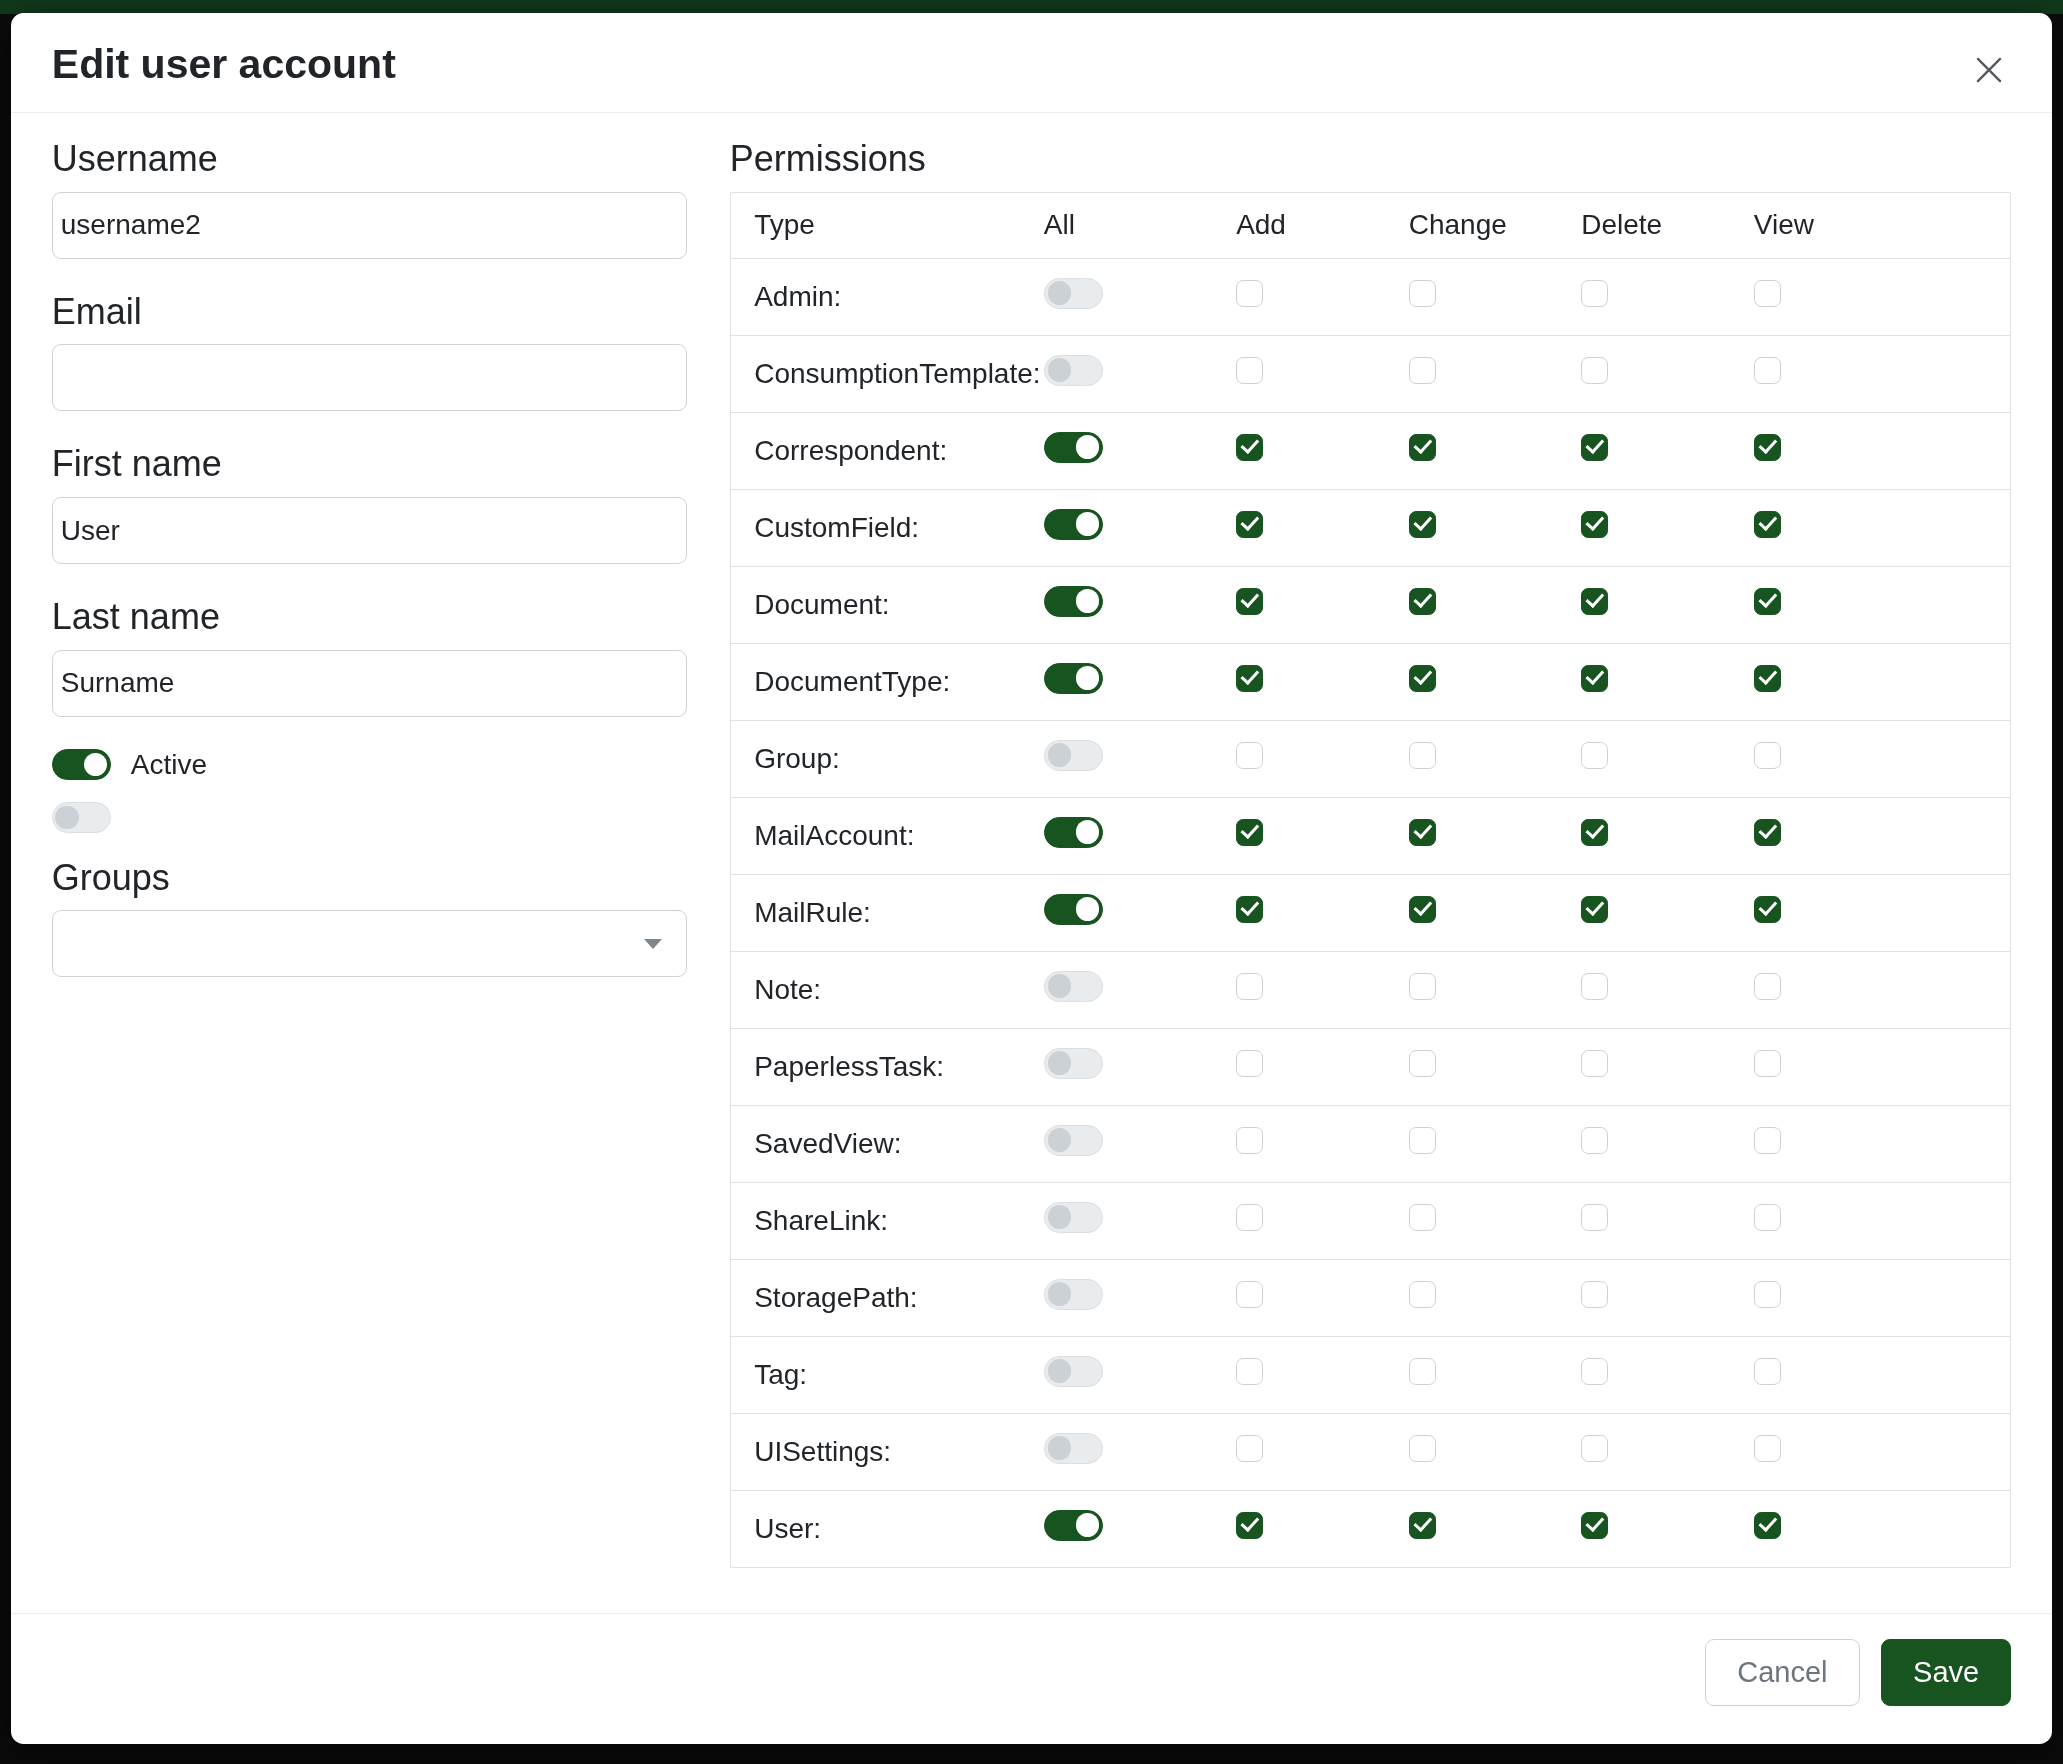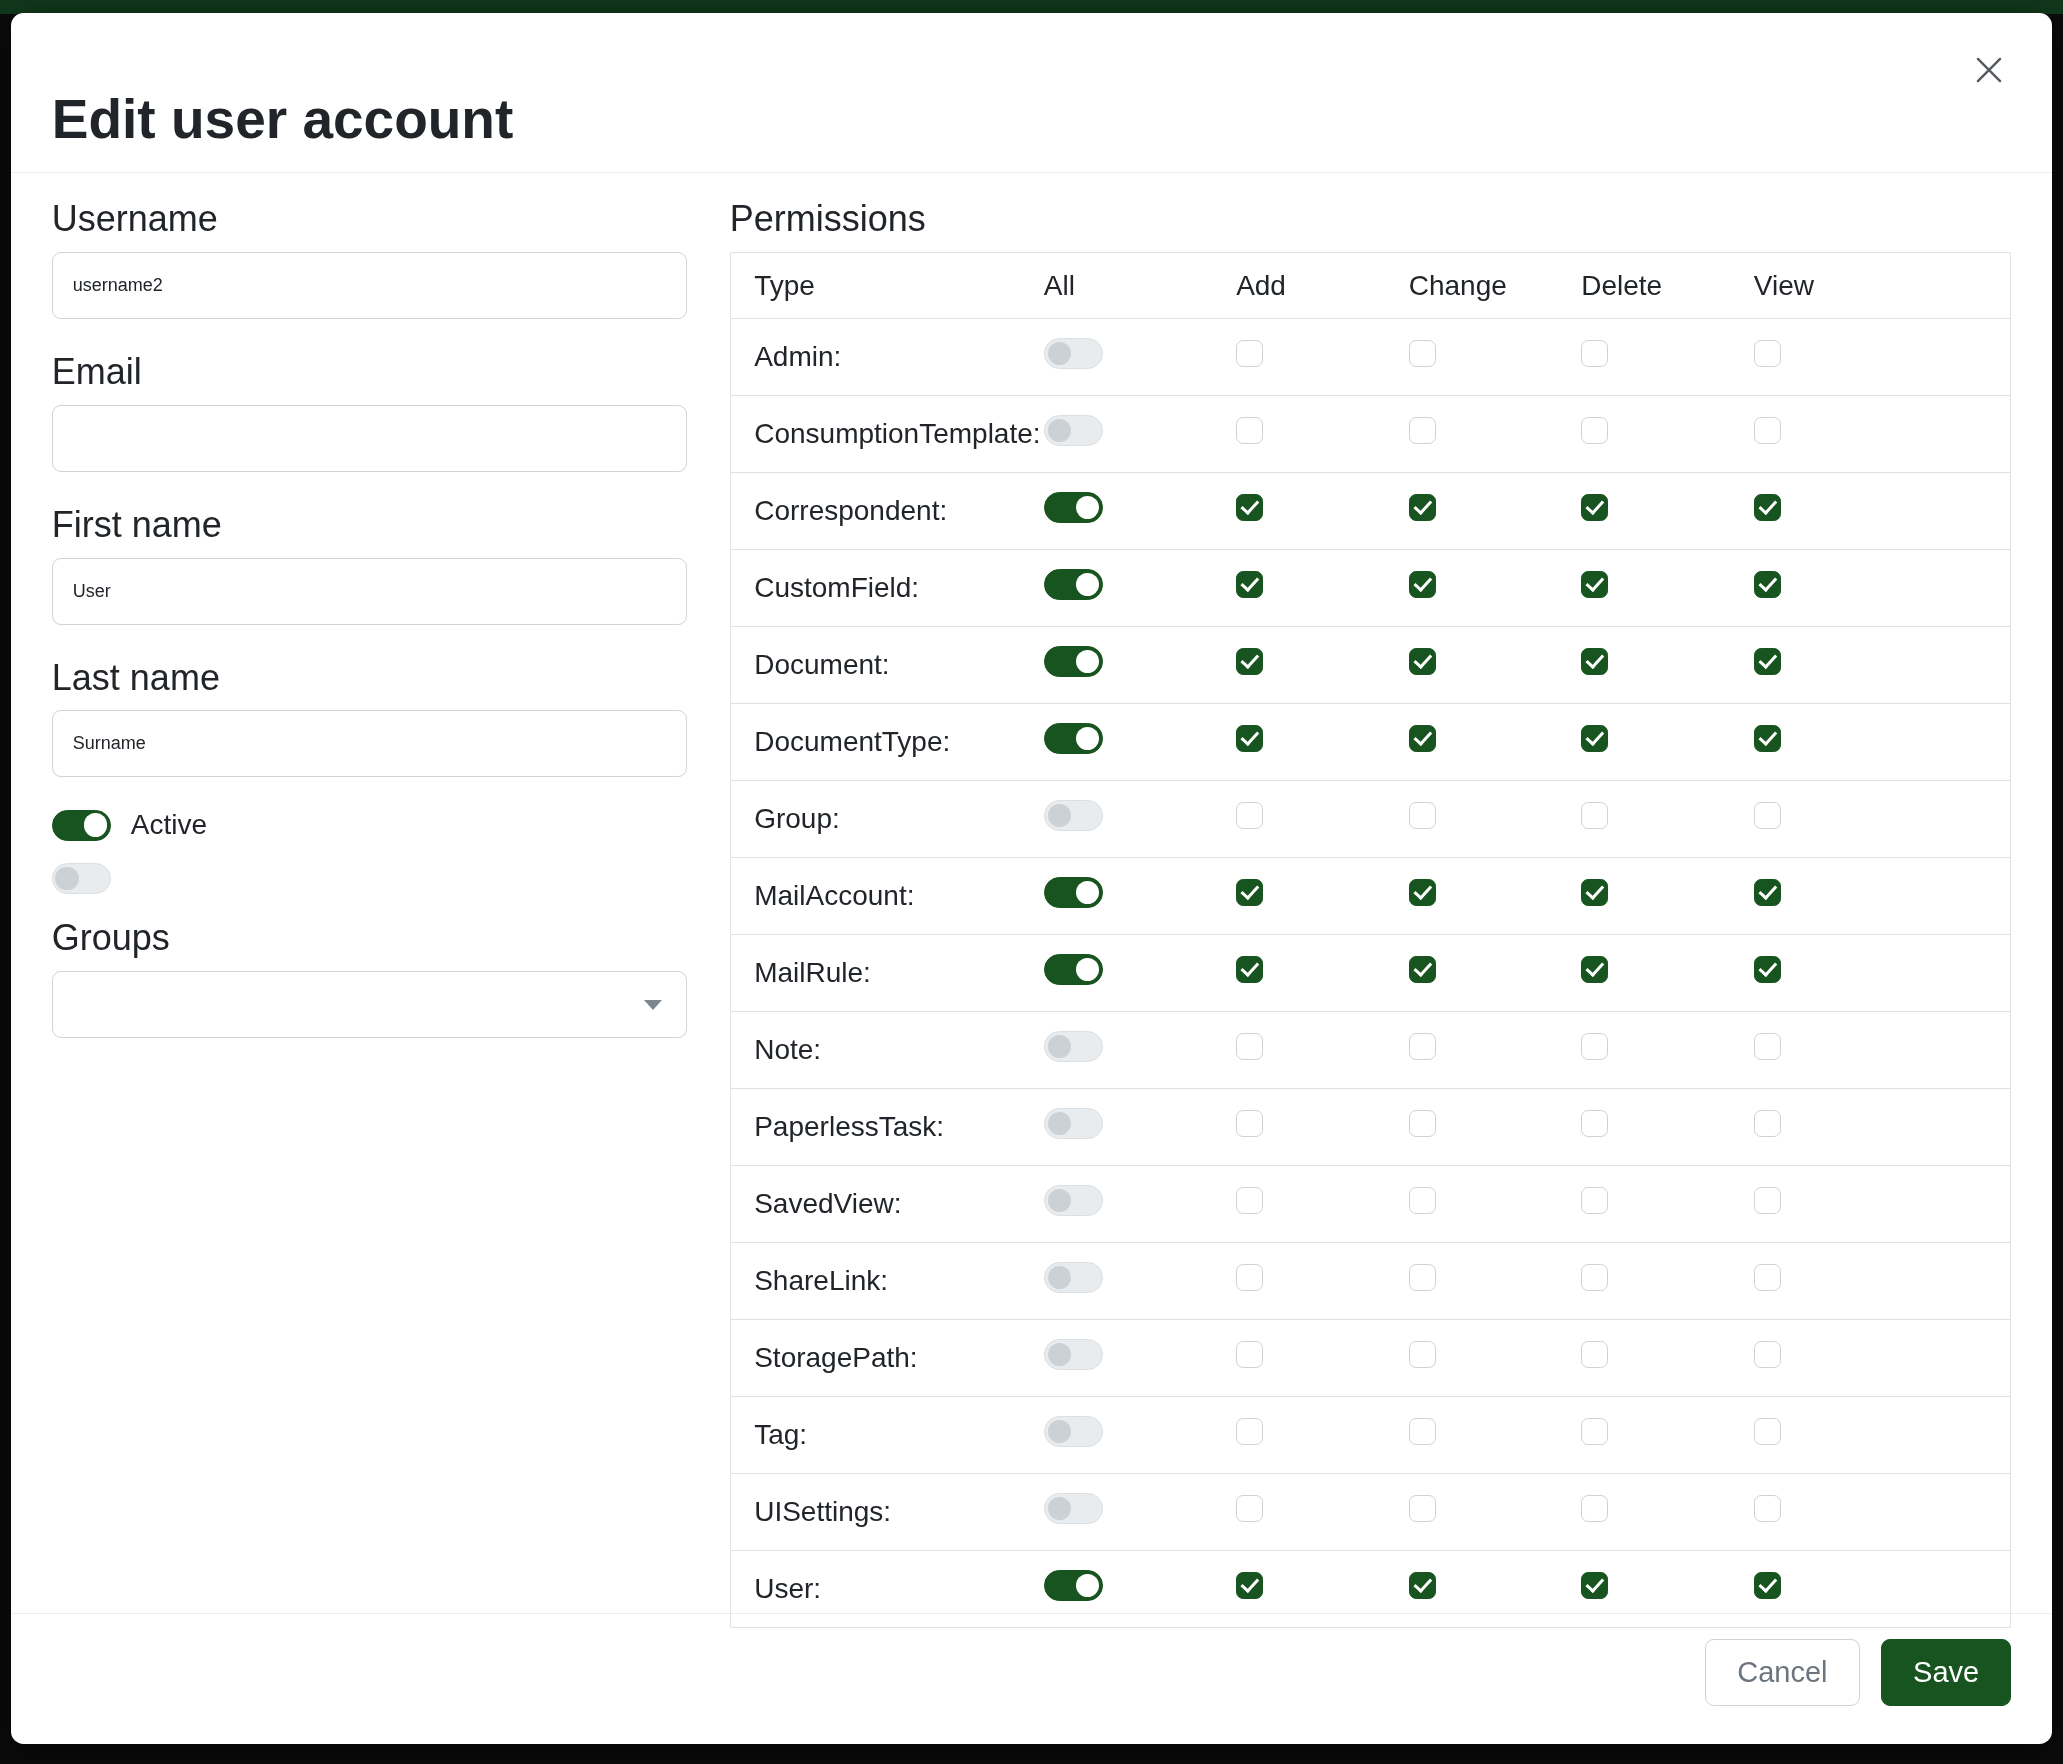--- a/index.html
+++ b/index.html
@@ -16,32 +16,32 @@
     position:absolute; left:10.8px; right:10.8px; top:12.6px; bottom:20px;
     background:#fff; border-radius:12.6px; overflow:hidden;
     display:flex; flex-direction:column;
     box-shadow:0 9px 36px rgba(0,0,0,.55);
   }
   .modal-header {
     display:flex; align-items:flex-start;
     padding:29px 41px 23.4px 41px;
     border-bottom:0.9px solid #ebedef;
   }
-  .modal-title { font-size:55px; font-weight:700; line-height:1.1;margin-top:47px; }
+  .modal-title { font-size:41px; font-weight:700; line-height:1.1; }
   .close-btn { margin-left:auto; background:none; border:none; padding:9px 3.6px 0 0; cursor:pointer; line-height:0; }
 
   .modal-body { flex:1; display:flex; gap:43px; padding:25px 41px 0 41px; min-height:0; }
   .left-col { flex:0 0 635px; }
   .right-col { flex:1; min-width:0; }
 
   .form-group { margin-bottom:32px; }
   .form-label { display:block; font-size:36px; margin-bottom:11.7px; }
   .text-input {
     width:100%; height:67px; border:0.9px solid var(--input-border); border-radius:9px;
-    padding:0 20px; font-size:18px; font-family:inherit; color:var(--text); outline:none; background:#fff;
+    padding:0 8px; font-size:28px; font-family:inherit; color:var(--text); outline:none; background:#fff;
   }
 
   .switch {
     position:relative; display:inline-block; flex:0 0 auto;
     width:59px; height:31px; border-radius:15.3px;
     background:#e9ecef; border:0.9px solid #dcdfe2; cursor:pointer;
   }
   .switch::after {
     content:''; position:absolute; top:2.7px; left:2.7px; width:23.4px; height:23.4px;
     border-radius:50%; background:#ccd1d5;

